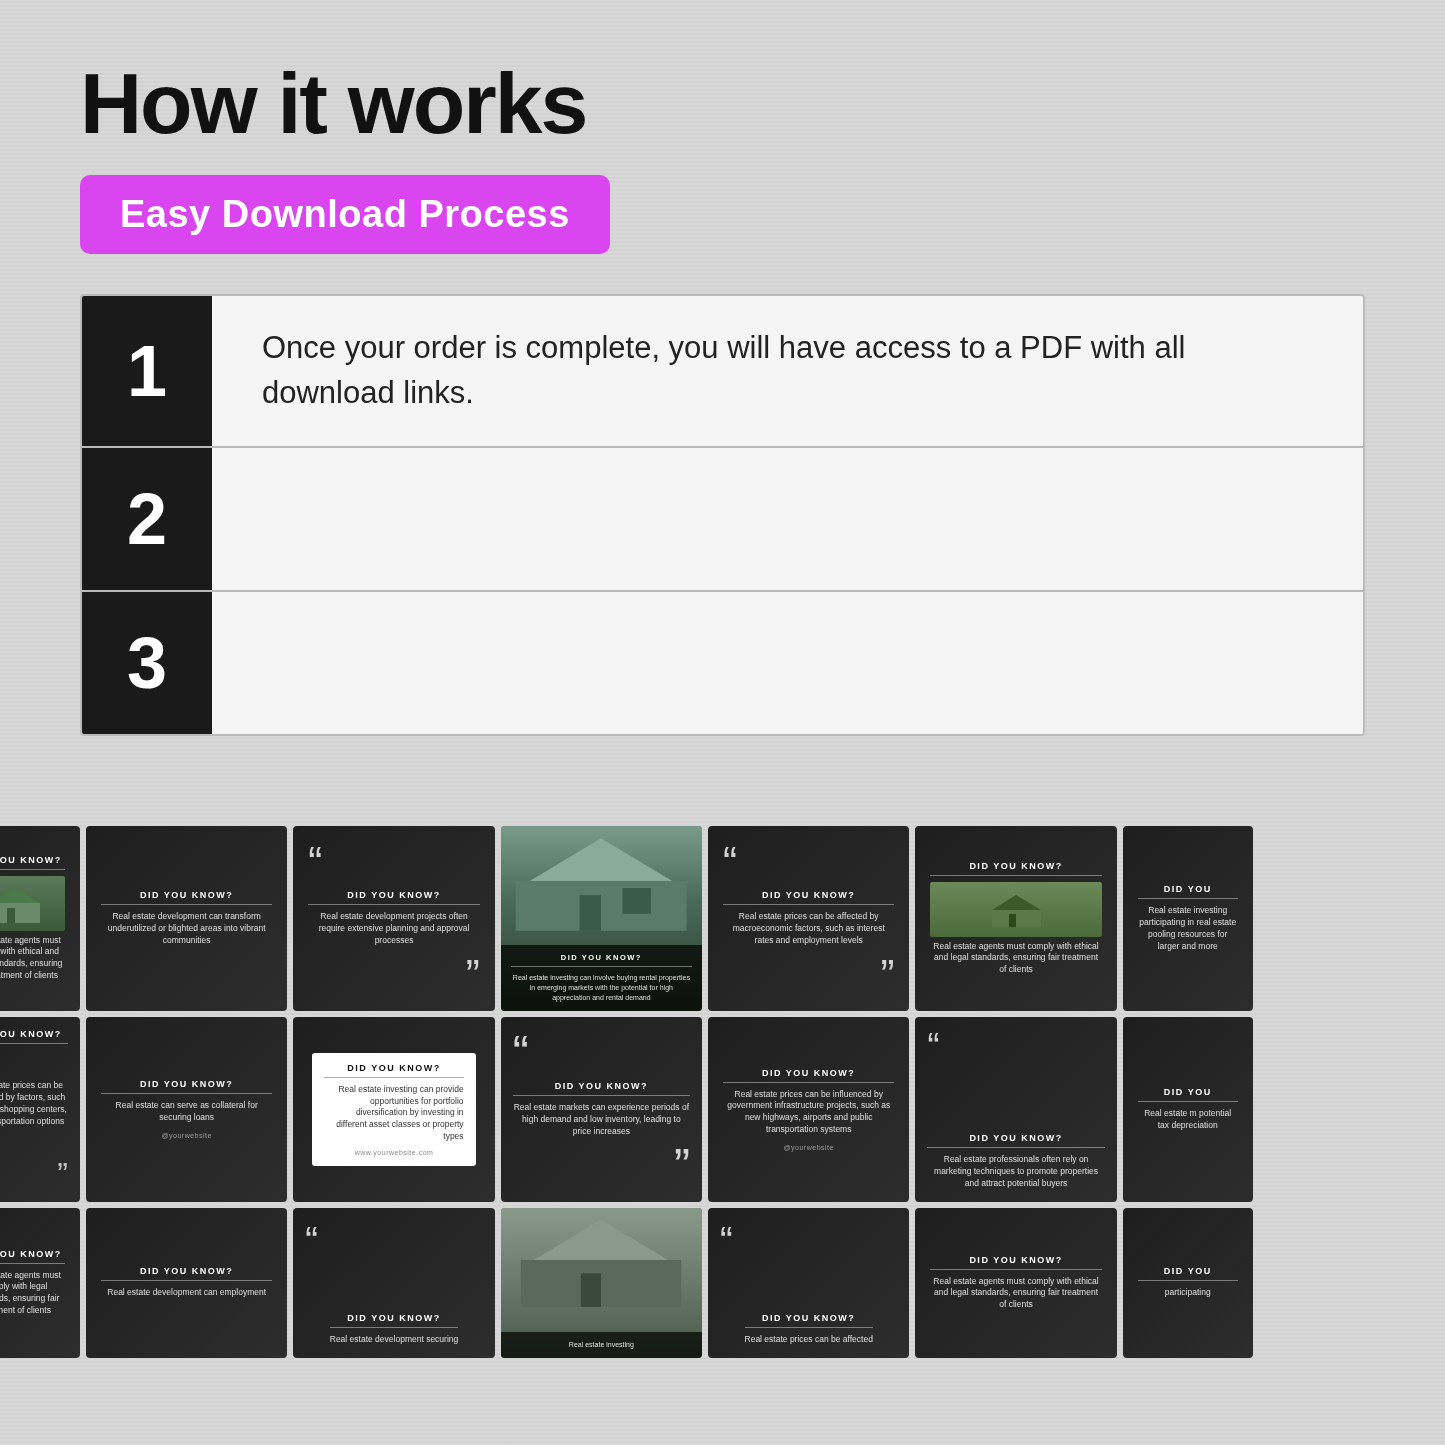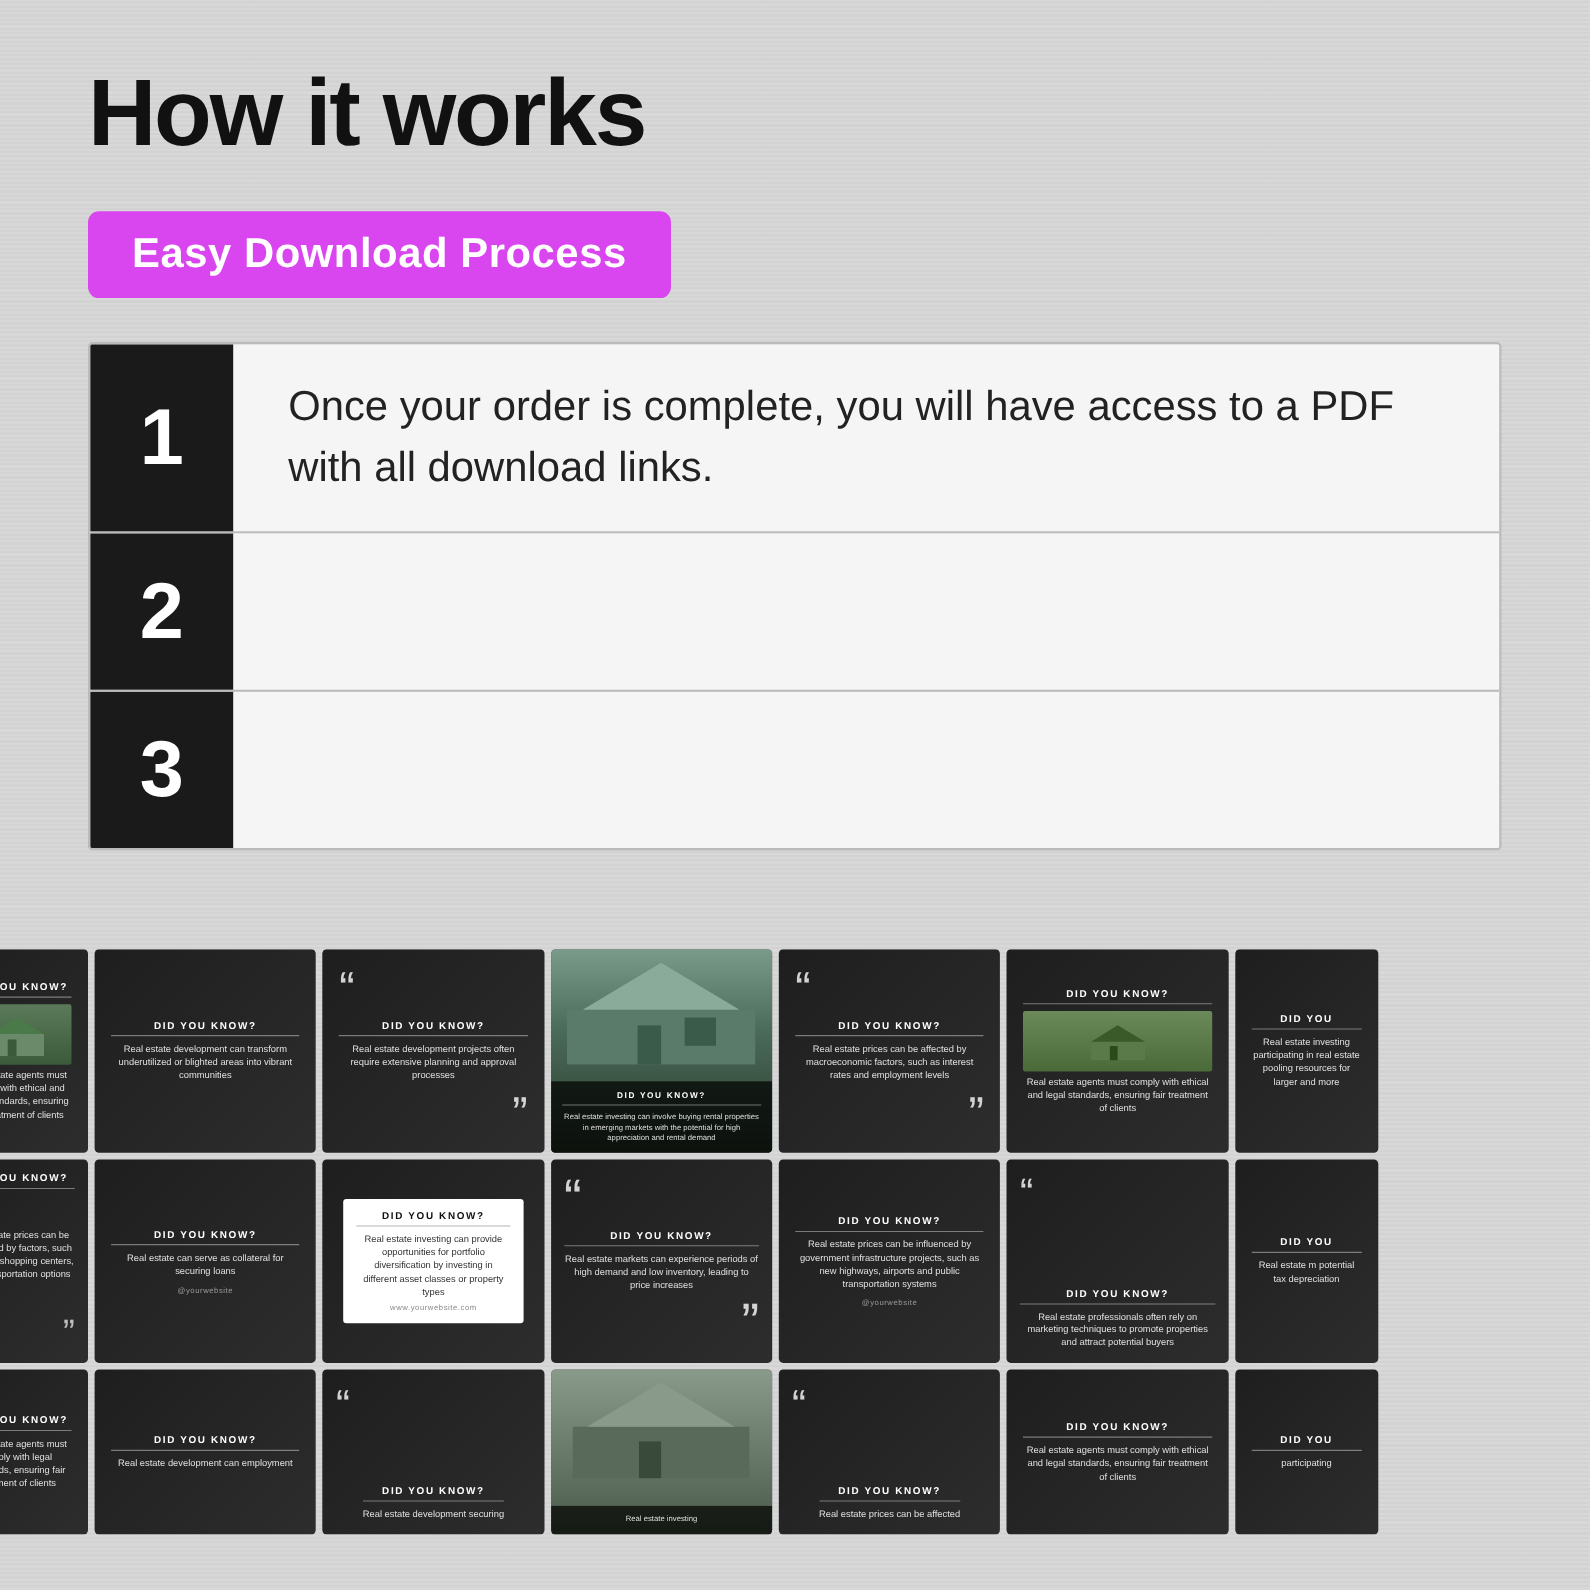--- a/index.html
+++ b/index.html
@@ -20,21 +20,21 @@
 
     .top-section {
       padding: 60px 80px 40px 80px;
     }
 
     .main-title {
       font-size: 86px;
       font-weight: 900;
       color: #111;
       letter-spacing: -2px;
-      margin-bottom: 46px;
+      margin-bottom: 29px;
       line-height: 1;
     }
 
     .subtitle-badge {
       display: inline-block;
       background-color: #d946ef;
       color: #fff;
       font-size: 38px;
       font-weight: 600;
       padding: 18px 40px;
@@ -73,21 +73,21 @@
       width: 130px;
       display: flex;
       align-items: center;
       justify-content: center;
       padding: 30px 20px;
       flex-shrink: 0;
     }
 
     .step-text {
       padding: 30px 50px;
-      font-size: 38px;
+      font-size: 31px;
       color: #222;
       line-height: 1.45;
       display: flex;
       align-items: center;
     }
 
     
     .gallery-section {
       margin-top: 50px;
       width: 100%;
@@ -192,20 +192,21 @@
       width: 90%;
     }
 
     .white-inset-box .card-did-you-know-label {
       color: #111;
       border-bottom-color: rgba(0,0,0,0.3);
     }
 
     .white-inset-box .card-body-text {
       color: #333;
+      text-align: right;
     }
 
     .white-inset-box .card-website {
       color: #888;
     }
   </style>
 </head>
 <body>
 
 <div class="top-section">

